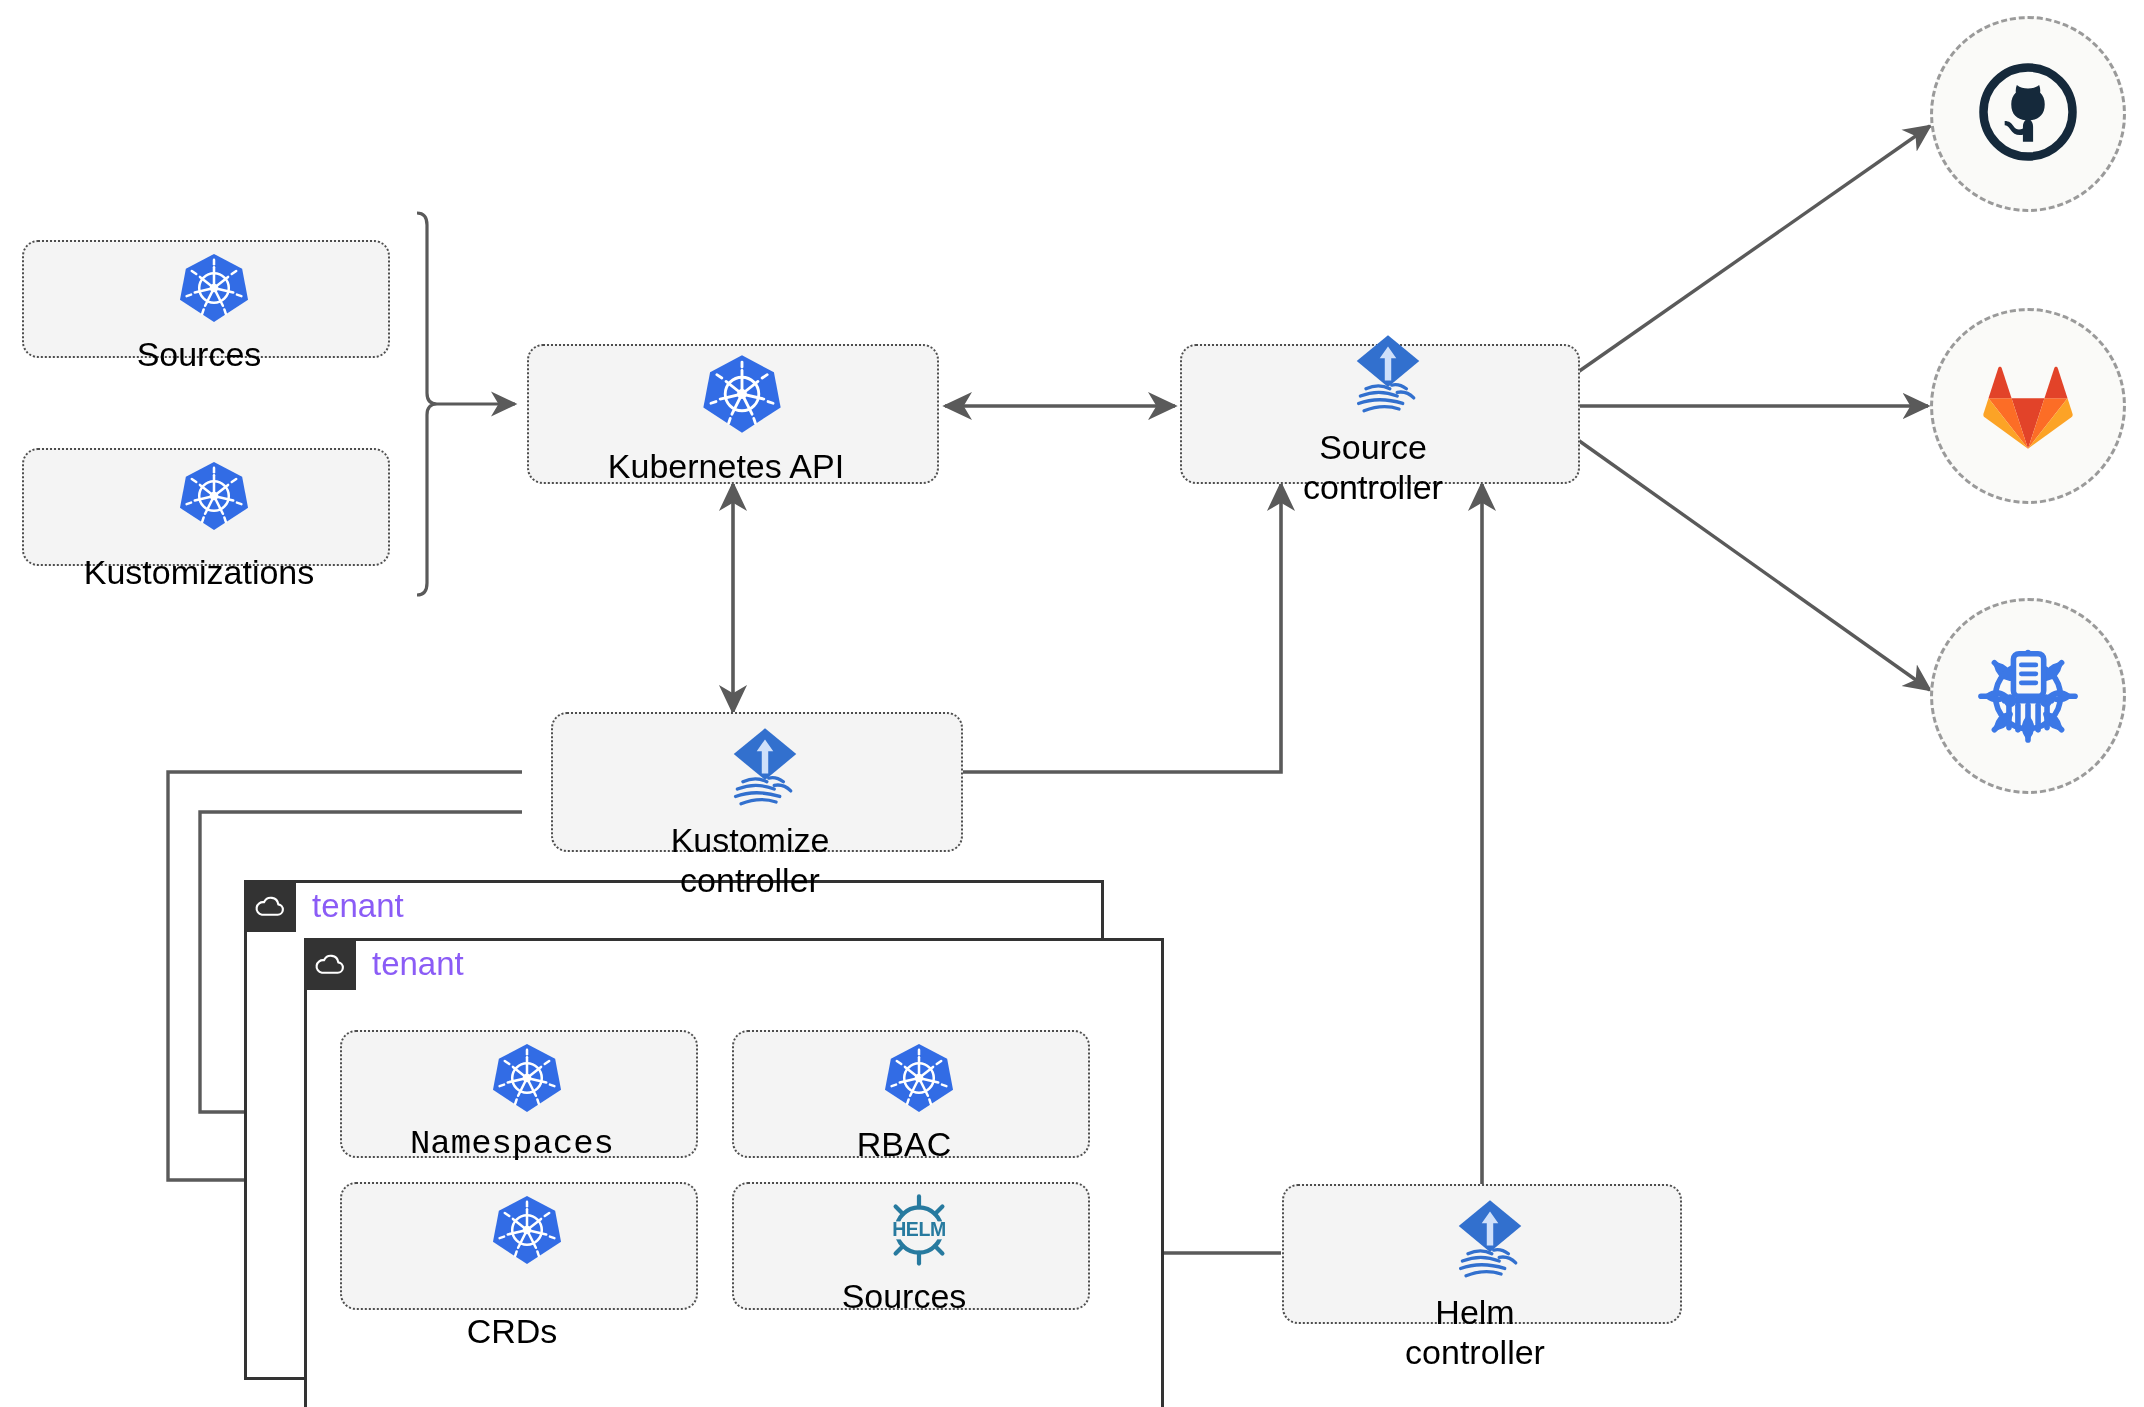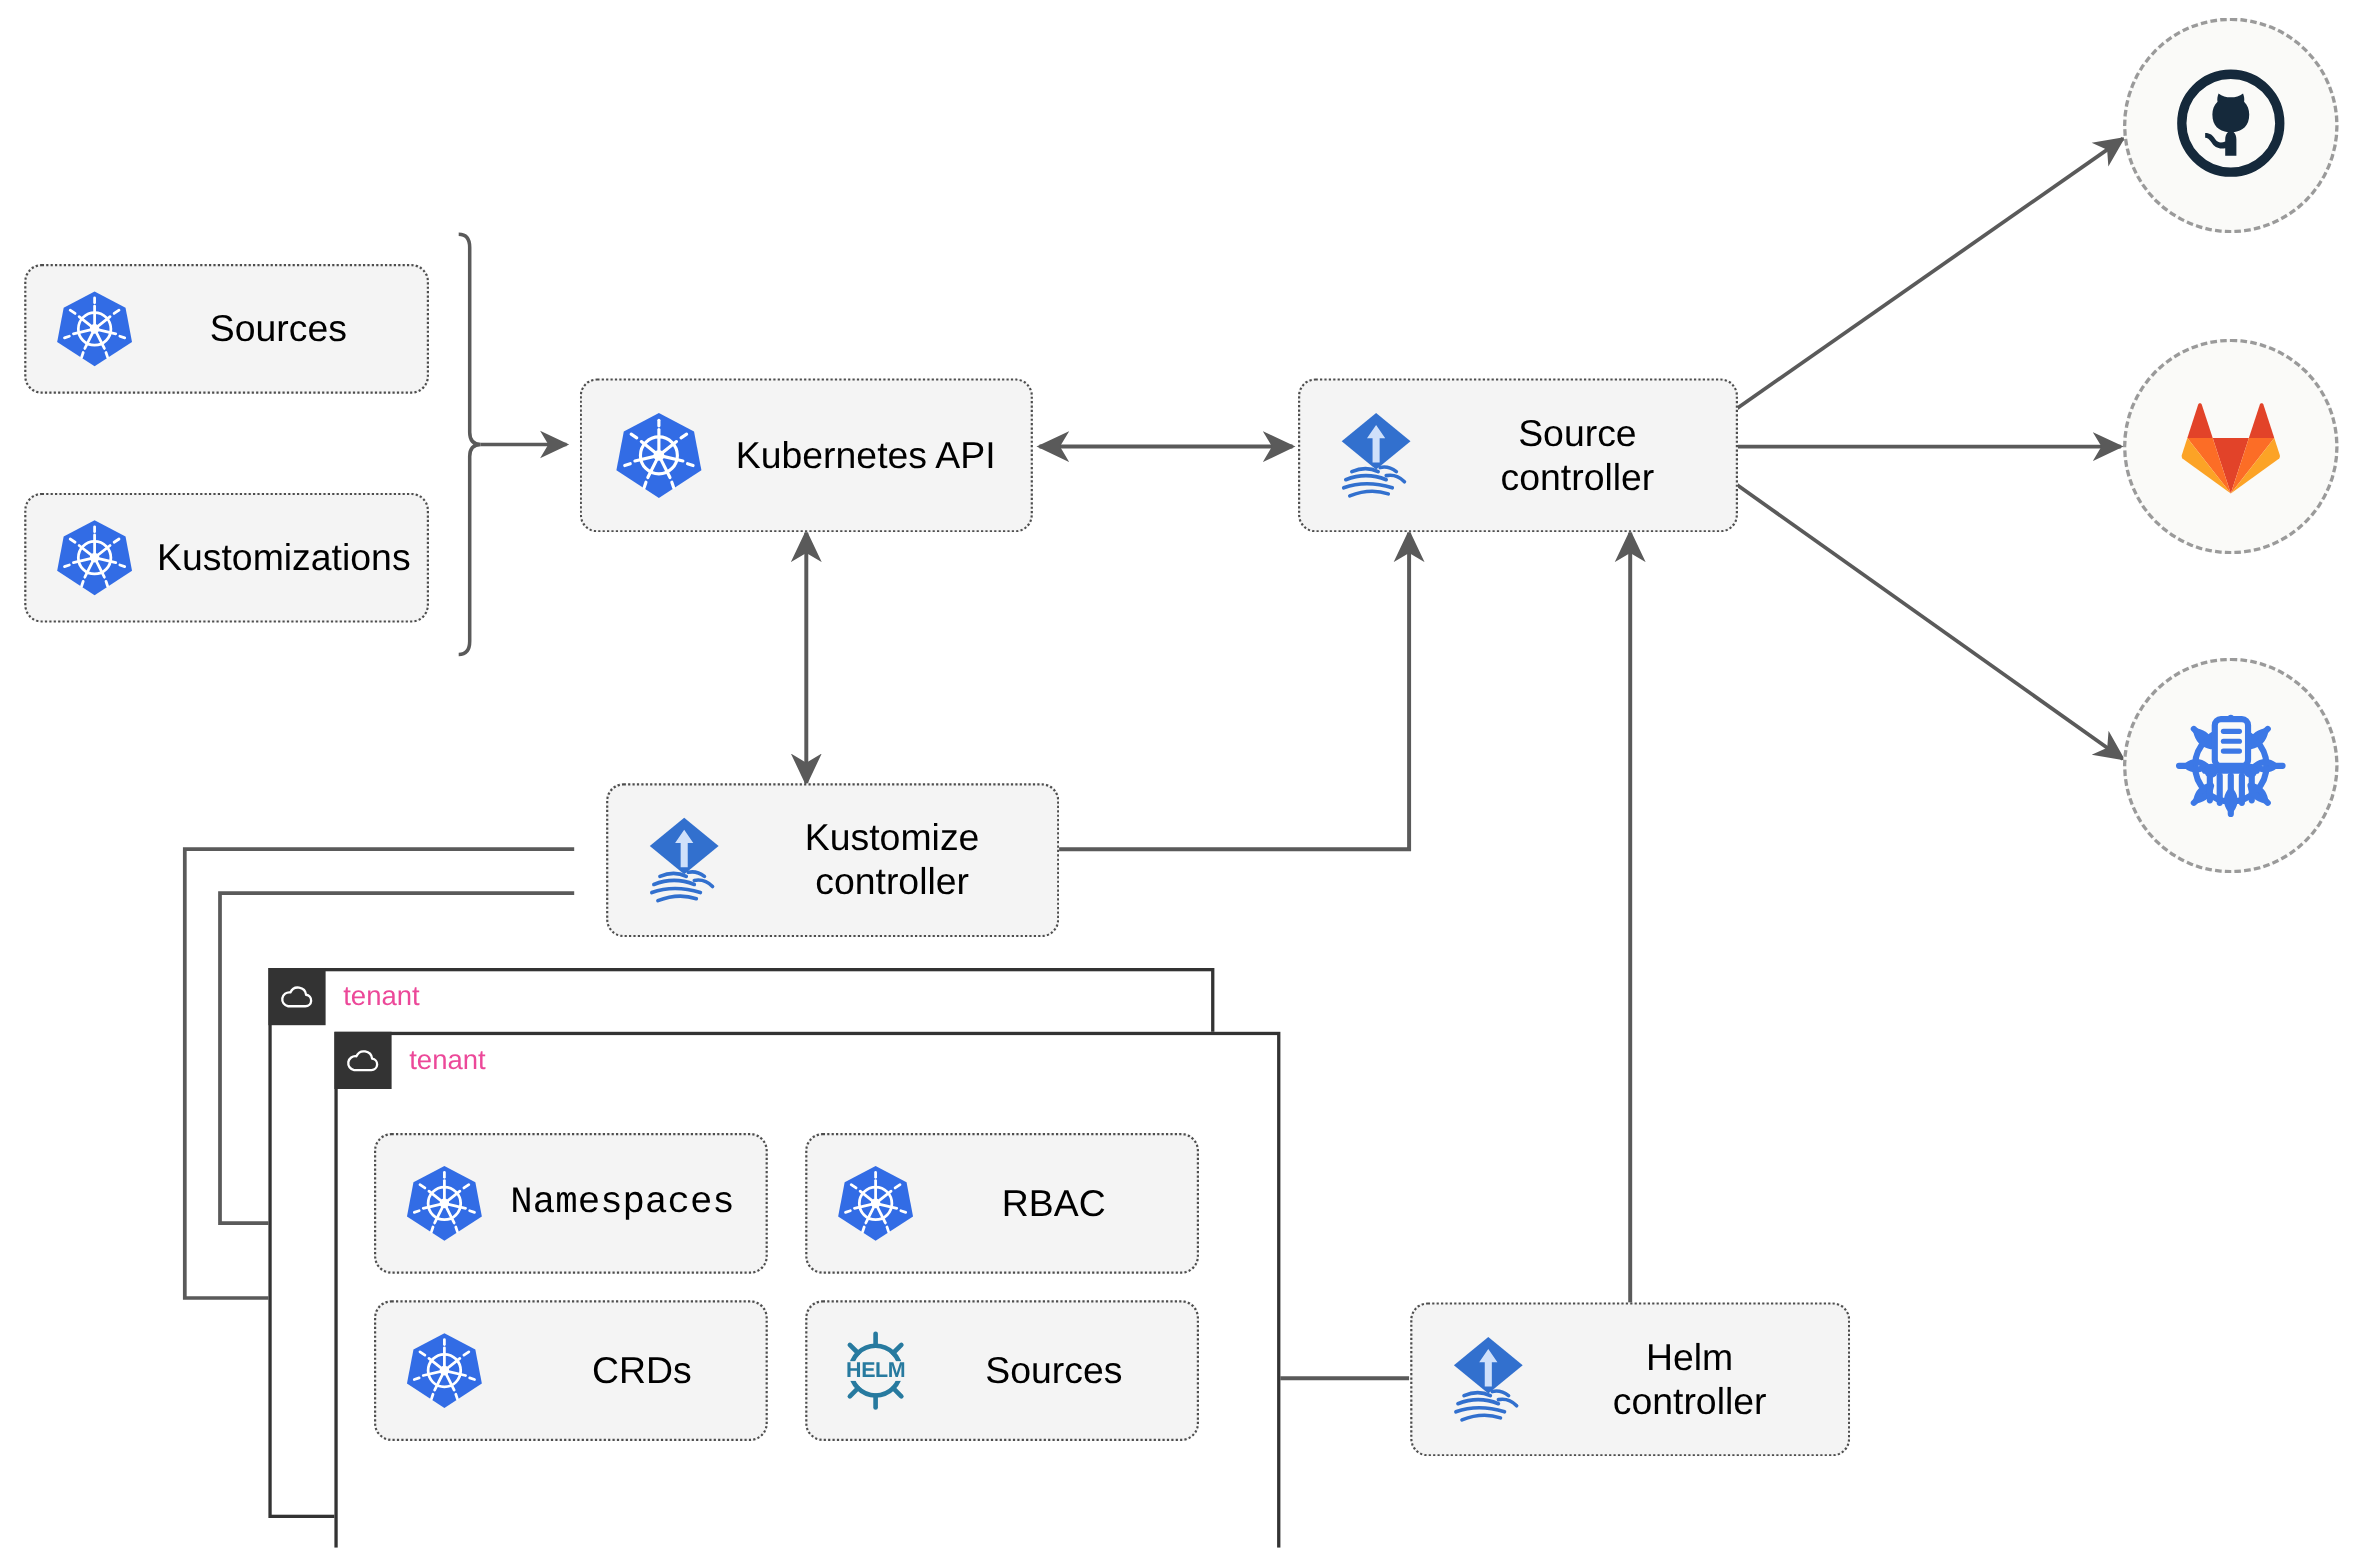--- a/index.html
+++ b/index.html
@@ -27,21 +27,21 @@
   }
 
   
   .node {
     position: absolute;
     box-sizing: border-box;
     background: #f4f4f4;
     border: 2px dotted #4d4d4d;
     border-radius: 16px;
     display: flex;
-    flex-direction: row;
+    flex-direction: column;
     align-items: center;
     justify-content: flex-start;
   }
   .node .label {
     flex: 1 1 auto;
     text-align: center;
     color: #000000;
     font-size: 34px;
     line-height: 1.18;
     white-space: pre-line;
@@ -85,22 +85,22 @@
   .tenant-tab .tab-icon {
     width: 52px;
     height: 52px;
     background: #333333;
     display: flex;
     align-items: center;
     justify-content: center;
     flex: 0 0 auto;
   }
   .tenant-tab .tab-label {
-    color: #ec4899;
-    font-size: 25px;
+    color: #8b5cf6;
+    font-size: 33px;
     padding-left: 16px;
     white-space: nowrap;
   }
 </style>
 </head>
 <body>
 
 <div id="canvas">
 
   <svg class="edges" viewBox="0 0 2144 1407" xmlns="http://www.w3.org/2000/svg">

